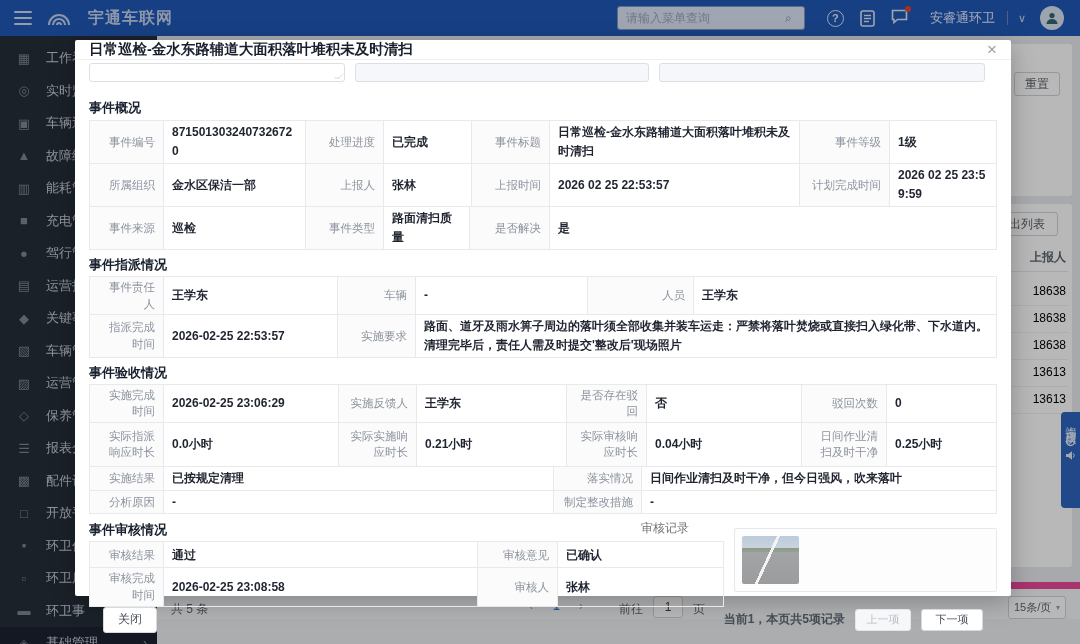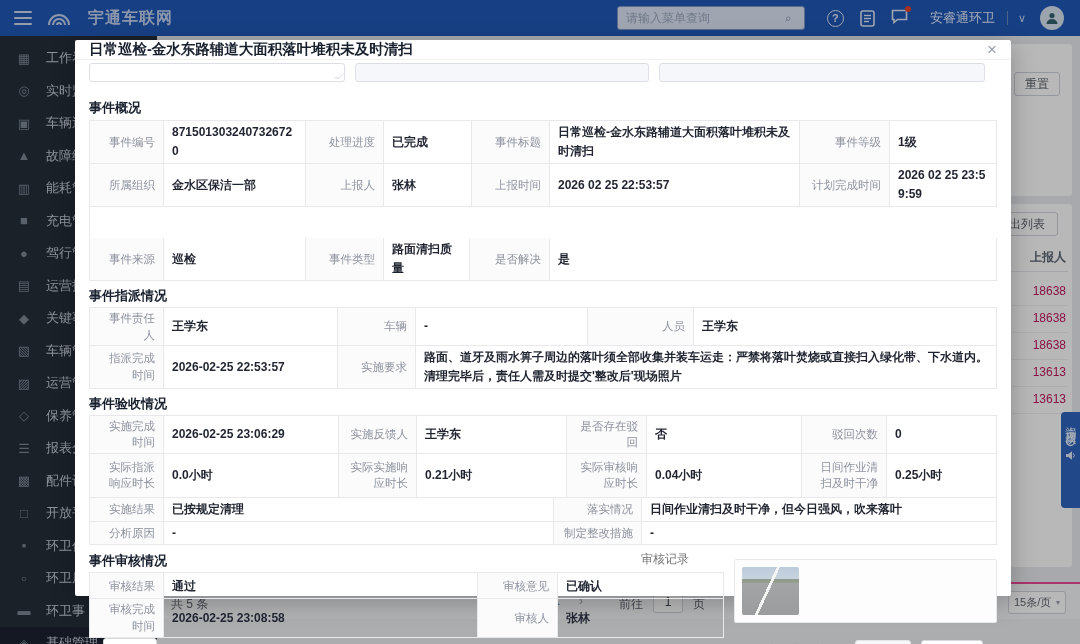--- a/index.html
+++ b/index.html
@@ -30,23 +30,23 @@
   .snav .slabel { font-size:13px; color:#c5cdd8; white-space:nowrap; }
   .snav li.active { background:#1b2230; }
   .snav .sarrow { margin-left:auto; margin-right:10px; color:#8b95a3; font-size:12px; }
 
   .content-bg { position:absolute; left:157px; top:36px; width:923px; height:571px; background:#e9ebef; z-index:1; }
   .bg-card1 { position:absolute; left:8px; top:8px; right:8px; height:152px; background:#fff; border-radius:3px; }
   .bg-reset { position:absolute; right:12px; top:28px; width:46px; height:24px; background:#fff; border:1px solid #cfd3da; border-radius:3px; font-size:12px; color:#5a6068; }
   .bg-card2 { position:absolute; left:8px; top:168px; right:8px; bottom:40px; background:#fff; border-radius:3px; }
   .bg-export { position:absolute; right:14px; top:8px; width:62px; height:24px; background:#fff; border:1px solid #cfd3da; border-radius:3px; font-size:12px; color:#5a6068; }
   .bg-colhead { position:absolute; right:4px; top:42px; width:70px; font-size:12px; font-weight:bold; color:#5a6470; text-align:right; padding-right:2px; border-bottom:1px solid #e6e8ec; height:26px; line-height:22px; }
-  .bg-num { position:absolute; right:4px; width:70px; font-size:12px; color:#be185d; text-align:right; padding-right:2px; border-bottom:1px solid #eef0f3; height:26px; line-height:22px; }
-
-  .bottombar { position:absolute; left:157px; top:582px; width:923px; height:37px; background:#f6f7f8; border-top:2px solid #ec4899; z-index:1; font-size:12px; color:#5f6670; }
+  .bg-num { position:absolute; right:4px; width:70px; font-size:12px; color:#000000; text-align:right; padding-right:2px; border-bottom:1px solid #eef0f3; height:26px; line-height:22px; }
+
+  .bottombar { position:absolute; left:157px; top:582px; width:923px; height:37px; background:#f6f7f8; border-top:7px solid #ec4899; z-index:1; font-size:12px; color:#5f6670; }
   .bb-total { position:absolute; left:14px; top:12px; }
   .bb-prev { position:absolute; left:372px; top:10px; color:#9aa1ab; }
   .bb-page { position:absolute; left:396px; top:10px; color:#3a7bd5; font-weight:bold; }
   .bb-next { position:absolute; left:422px; top:10px; color:#9aa1ab; }
   .bb-goto { position:absolute; left:462px; top:12px; }
   .bb-goto-input { position:absolute; left:496px; top:7px; width:30px; height:22px; border:1px solid #cfd3da; border-radius:3px; background:#fff; text-align:center; font-size:12px; color:#40454d; }
   .bb-goto-suffix { position:absolute; left:536px; top:12px; }
   .bb-size { position:absolute; right:14px; top:7px; width:58px; height:23px; border:1px solid #cfd3da; border-radius:3px; background:#fff; font-size:11px; color:#5f6670; display:flex; align-items:center; justify-content:space-between; padding:0 5px; }
 
   .side-widget { position:absolute; right:0; top:412px; width:19px; height:96px; background:#2e66c0; border-radius:4px 0 0 4px; z-index:2; display:flex; flex-direction:column; align-items:center; padding-top:6px; }
@@ -331,21 +331,21 @@
         <div class="vl">
             <span>2026 02 25 22:53:57</span>
           </div>
         <div class="lb">
             <span>计划完成时间</span>
           </div>
         <div class="vl">
             <span>2026 02 25 23:59:59</span>
           </div>
       </div>
-      <div class="trow" style="grid-template-columns:74px 142px 78px 86px 80px 1fr; min-height:43px;margin-top:31px;">
+      <div class="trow" style="grid-template-columns:74px 142px 78px 86px 80px 1fr; min-height:43px;">
         <div class="lb">
             <span>事件来源</span>
           </div>
         <div class="vl">
             <span>巡检</span>
           </div>
         <div class="lb">
             <span>事件类型</span>
           </div>
         <div class="vl">

